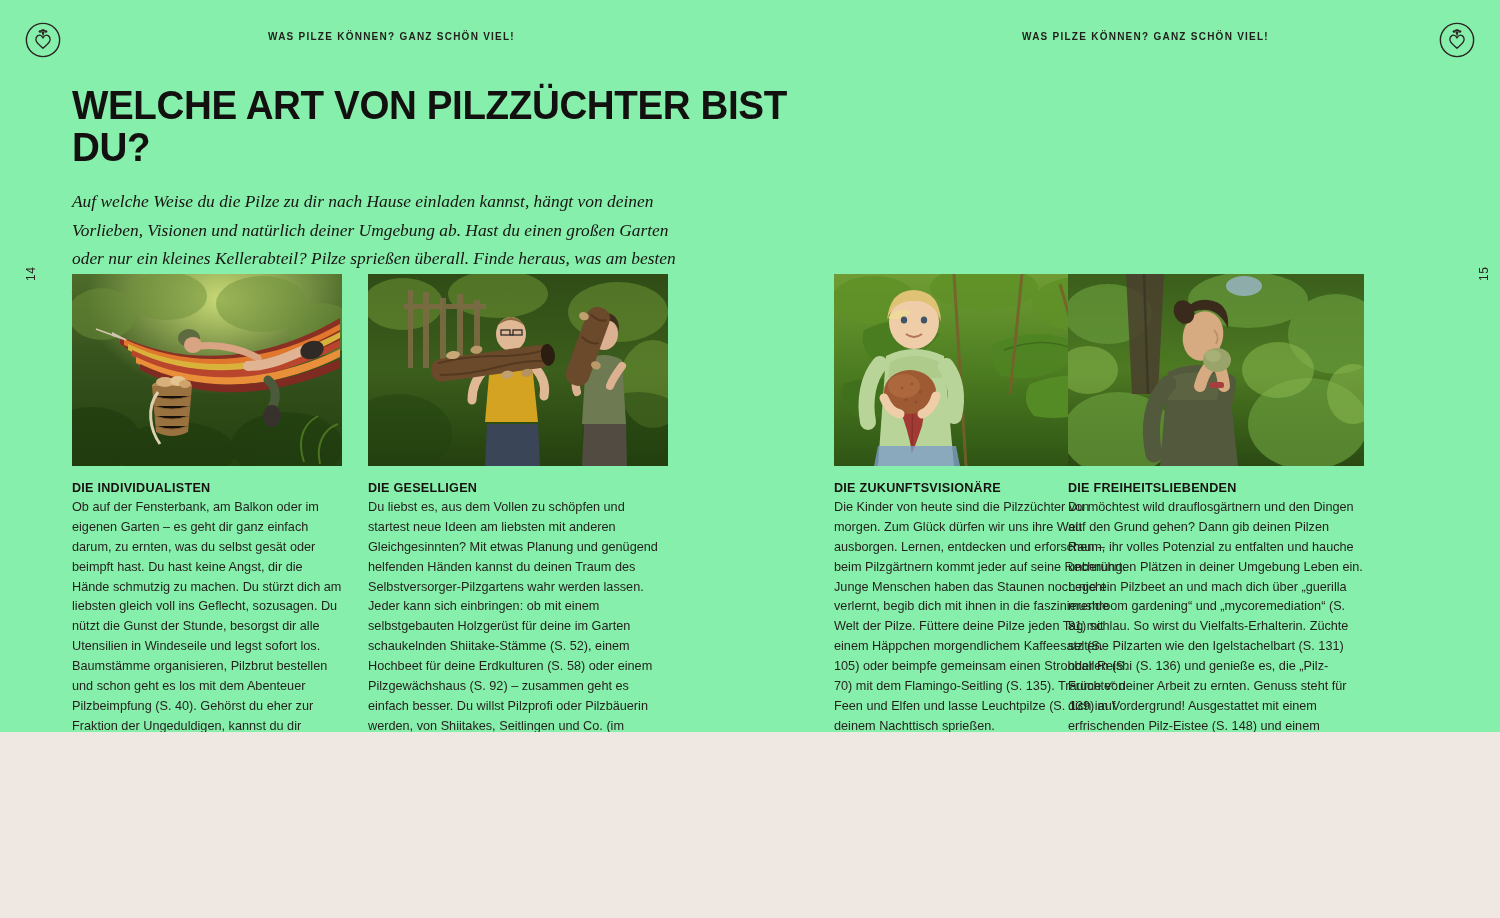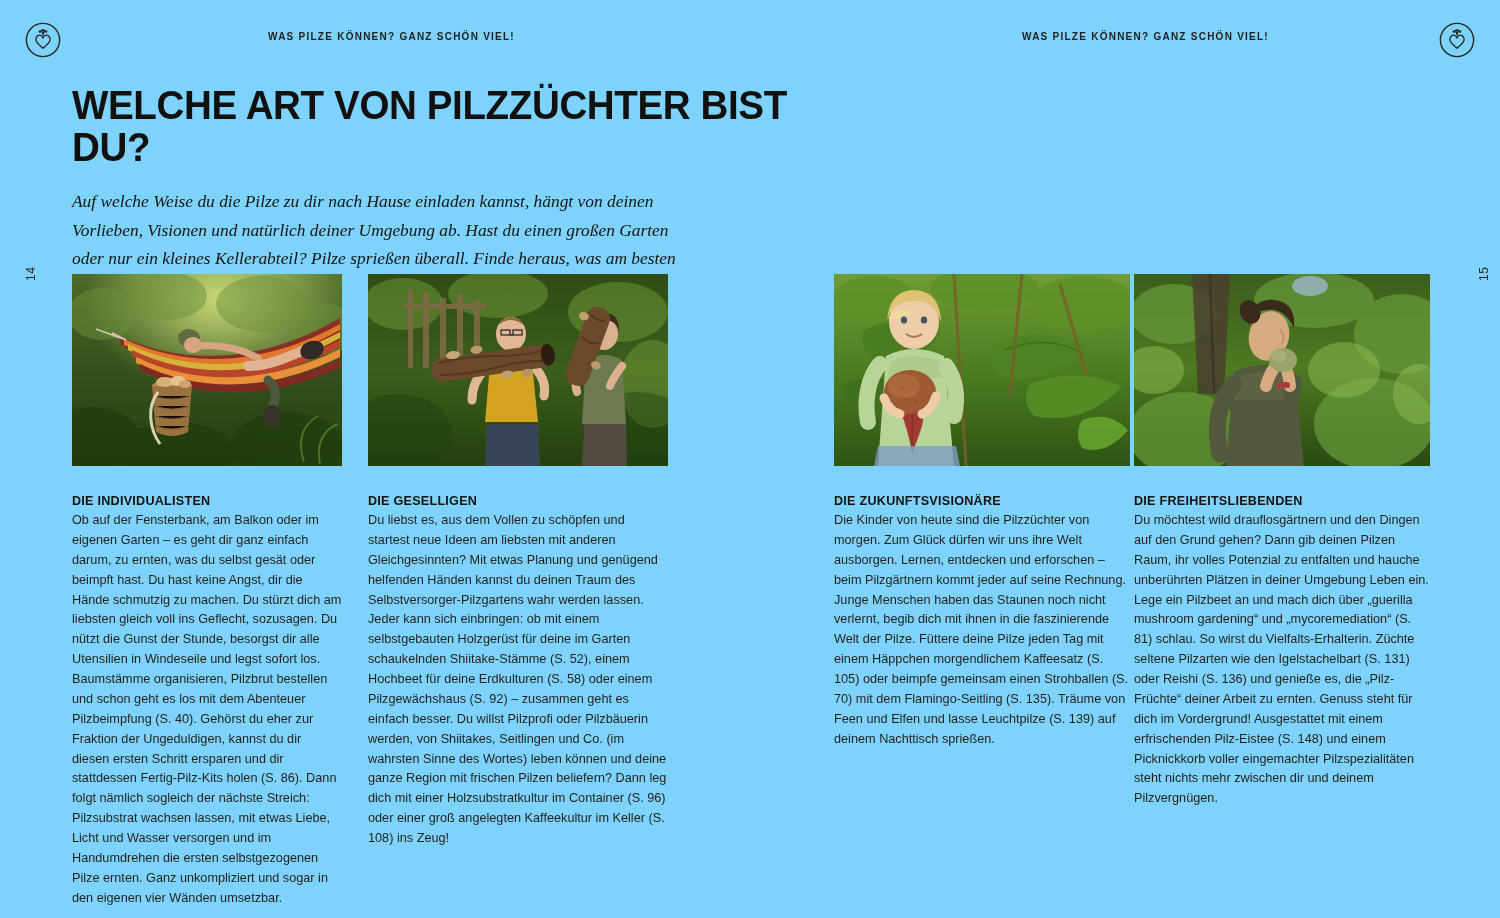--- a/index.html
+++ b/index.html
@@ -3,22 +3,22 @@
 <meta charset="utf-8">
 <style>
   html, body {
     margin: 0;
     padding: 0;
     background: #efe8e2;
   }
   .spread {
     position: relative;
     width: 1500px;
-    height: 918px;
-    background: #7dd3fc;
+    height: 732px;
+    background: #86efac;
     overflow: hidden;
     font-family: "Liberation Sans", sans-serif;
     color: #1a1714;
   }
 
   
   .logo {
     position: absolute;
     top: 21px;
     width: 38px;
@@ -84,34 +84,34 @@
   }
 
   
   .col {
     position: absolute;
     top: 274px;
   }
   .col-1 { left: 72px;   width: 270px; }
   .col-2 { left: 368px;  width: 300px; }
   .col-3 { left: 834px;  width: 296px; }
-  .col-4 { left: 1134px; width: 296px; }
+  .col-4 { left: 1068px; width: 296px; }
 
   .photo {
     width: 100%;
     height: 192px;
     border-radius: 1px;
     overflow: hidden;
     position: relative;
     background: #2c4218;
   }
   .photo svg { display: block; width: 100%; height: 100%; }
 
   .cap-title {
-    margin-top: 28px;
+    margin-top: 15px;
     font-size: 12.6px;
     font-weight: 700;
     letter-spacing: 0.25px;
     color: #17120f;
     text-transform: uppercase;
   }
   .cap-body {
     margin-top: 3px;
     font-size: 12.7px;
     line-height: 1.565;

